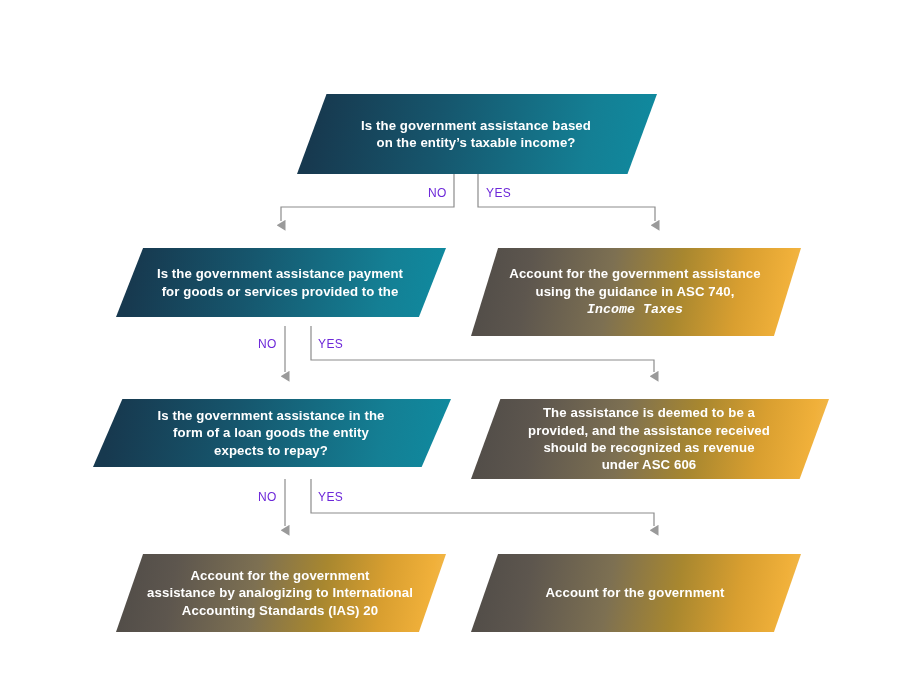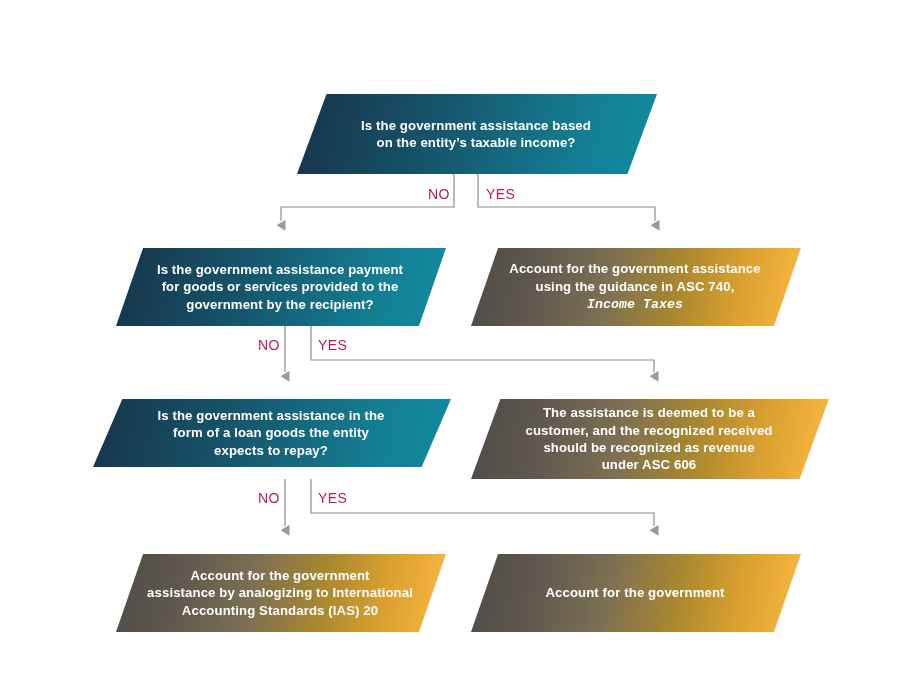--- a/index.html
+++ b/index.html
@@ -55,23 +55,23 @@
   }
   .teal {
     background: linear-gradient(100deg, #17394f 0%, #17394f 6%, #16566d 40%, #147f94 80%, #0f8ba0 100%);
   }
   .gold {
     background: linear-gradient(100deg, #4f4b47 0%, #5d564e 18%, #7d7052 42%, #a8872f 62%, #d99f30 80%, #f0b03a 93%, #f3bb52 100%);
   }
   .edge-label {
     position: absolute;
     font-family: "Liberation Sans", sans-serif;
-    font-size: 14px;
+    font-size: 12px;
     font-weight: normal;
-    color: #be185d;
+    color: #6d28d9;
     letter-spacing: 0.4px;
     white-space: nowrap;
   }
 </style>
 </head>
 <body>
 
 <div id="chart-root">
 
   <svg class="connectors" viewBox="0 0 900 700" xmlns="http://www.w3.org/2000/svg">
@@ -109,29 +109,28 @@
   <div class="node teal" style="left:297px; top:68px; width:360px; height:80px;">
     <div class="txt">
       <span>Is the government assistance based</span><br>
       <span>on the entity’s taxable income?</span>
     </div>
   </div>
 
   <span class="edge-label" style="left:428px; top:160px;">NO</span>
   <span class="edge-label" style="left:486px; top:160px;">YES</span>
 
-  <div class="node teal" style="left:116px; top:222px; width:330px; height:78px;">
+  <div class="node teal" style="left:116px; top:222px; width:330px; height:69px;">
     <div class="txt">
       <span>Is the government assistance payment</span><br>
       <span>for goods or services provided to the</span><br>
-      <span>government by the recipient?</span>
     </div>
   </div>
 
-  <div class="node gold" style="left:471px; top:222px; width:330px; height:78px;">
+  <div class="node gold" style="left:471px; top:222px; width:330px; height:88px;">
     <div class="txt">
       <span>Account for the government assistance</span><br>
       <span>using the guidance in ASC 740,</span><br>
       <em>Income Taxes</em>
     </div>
   </div>
 
   <span class="edge-label" style="left:258px; top:311px;">NO</span>
   <span class="edge-label" style="left:318px; top:311px;">YES</span>
 
@@ -139,21 +138,21 @@
     <div class="txt">
       <span>Is the government assistance in the</span><br>
       <span>form of a loan goods the entity</span><br>
       <span>expects to repay?</span>
     </div>
   </div>
 
   <div class="node gold" style="left:471px; top:373px; width:358px; height:80px;">
     <div class="txt">
       <span>The assistance is deemed to be a</span><br>
-      <span>customer, and the recognized received</span><br>
+      <span>provided, and the assistance received</span><br>
       <span>should be recognized as revenue</span><br>
       <span>under ASC 606</span>
     </div>
   </div>
 
   <span class="edge-label" style="left:258px; top:464px;">NO</span>
   <span class="edge-label" style="left:318px; top:464px;">YES</span>
 
   <div class="node gold" style="left:116px; top:528px; width:330px; height:78px;">
     <div class="txt">

